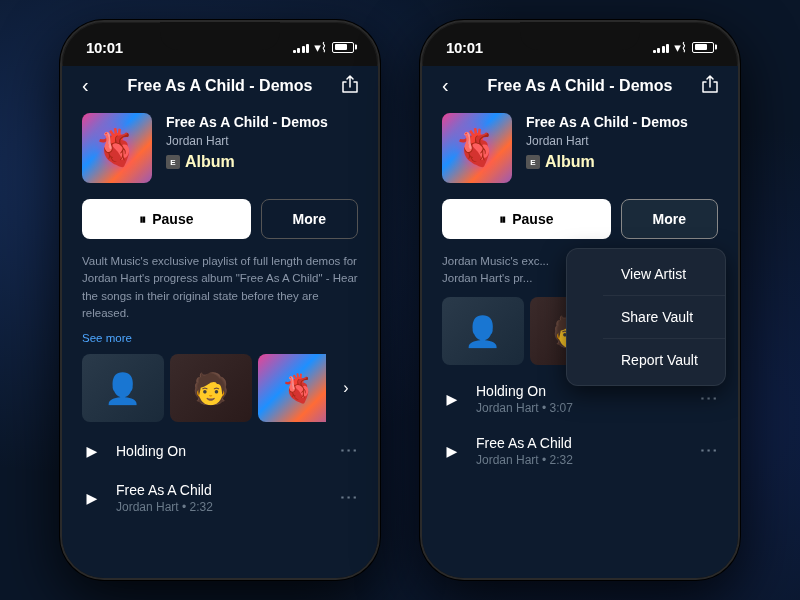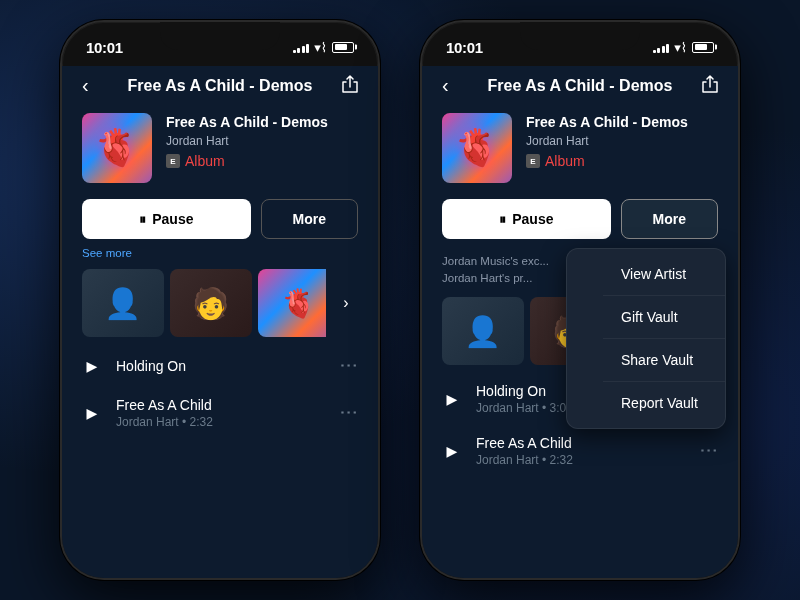--- a/index.html
+++ b/index.html
@@ -222,22 +222,23 @@
       border-radius: 2px;
       font-size: 8px;
       color: white;
       display: flex;
       align-items: center;
       justify-content: center;
       font-weight: 700;
     }
 
     .album-type-label {
-      font-size: 14px;
-      color: #ef4444;
+      font-size: 16px;
+      color: #fef9c3;
+      font-weight: bold;
     }
 
     
     .action-buttons {
       display: flex;
       gap: 10px;
       padding: 6px 20px;
     }
 
     .btn-pause {
@@ -479,20 +480,21 @@
       </div>
 
       <div class="action-buttons">
         <button class="btn-pause">
           <span>⏸</span>
           <span>Pause</span>
         </button>
         <button class="btn-more">More</button>
       </div>
 
+      <div class="description">Vault Music's exclusive playlist of full length demos for Jordan Hart's progress album "Free As A Child" - Hear the songs in their original state before they are released.</div>
       <div class="see-more">See more</div>
 
       <div class="carousel">
         <div class="carousel-images">
           <div class="carousel-img carousel-img-1">
             <span class="person-silhouette">👤</span>
           </div>
           <div class="carousel-img carousel-img-2">
             <span class="person-silhouette">🧑</span>
           </div>
@@ -573,21 +575,20 @@
       <div class="action-buttons">
         <button class="btn-pause">
           <span>⏸</span>
           <span>Pause</span>
         </button>
         <button class="btn-more active">More</button>
       </div>
 
       <div class="dropdown-overlay">
         <div class="dropdown-item">View Artist</div>
-        <div class="dropdown-item">Gift Vault</div>
         <div class="dropdown-item">Share Vault</div>
         <div class="dropdown-item">Report Vault</div>
       </div>
 
       <div class="description" style="overflow:hidden;max-height:44px;">
         <span>Jordan Music's exc...</span><br>
         <span>Jordan Hart's pr...</span><br>
         
       </div>
 

